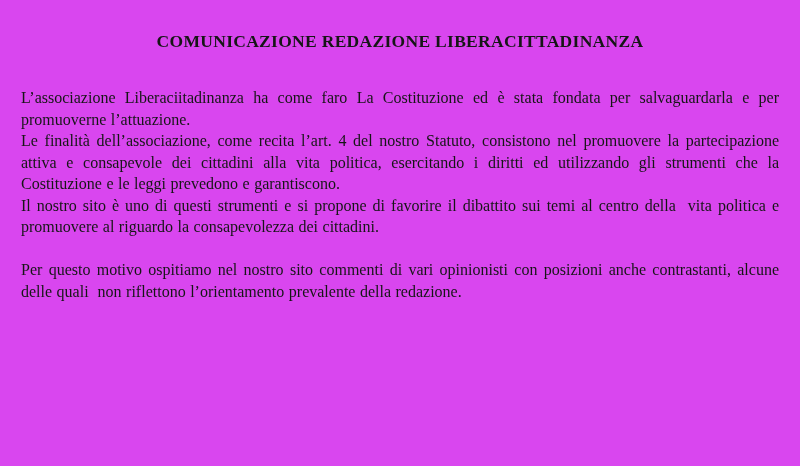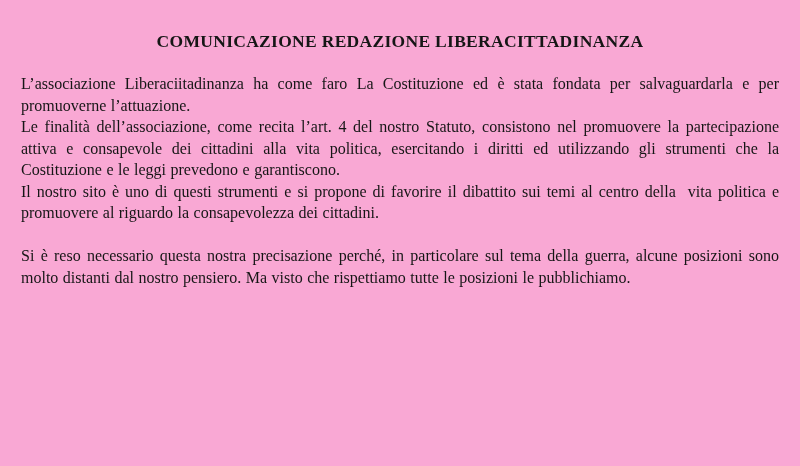--- a/index.html
+++ b/index.html
@@ -5,37 +5,37 @@
   html, body {
     margin: 0;
     padding: 0;
     background: #ffffff;
   }
   .page {
     position: relative;
     width: 800px;
     height: 466px;
     box-sizing: border-box;
-    background: #f9a8d4;
+    background: #d946ef;
     padding: 30px 21px 0 21px;
     overflow: hidden;
     font-family: "Liberation Serif", "DejaVu Serif", serif;
     color: #161616;
   }
   .doc-title {
     margin: 0;
     font-size: 17.5px;
     line-height: 23px;
     font-weight: 700;
     text-align: center;
     letter-spacing: 0.3px;
     white-space: nowrap;
   }
   .content {
-    margin-top: 20px;
+    margin-top: 34px;
   }
   .block p {
     margin: 0;
     font-size: 16px;
     line-height: 21.5px;
     text-align: justify;
     white-space: pre-wrap;
     word-spacing: 0.5px;
   }
   .block + .block {
@@ -50,18 +50,18 @@
 
   <div class="content">
 
     <section class="block">
       <p>L’associazione Liberaciitadinanza ha come faro La Costituzione ed è stata fondata per salvaguardarla e per promuoverne l’attuazione.</p>
       <p>Le finalità dell’associazione, come recita l’art. 4 del nostro Statuto, consistono nel promuovere la partecipazione attiva e consapevole dei cittadini alla vita politica, esercitando i diritti ed utilizzando gli strumenti che la Costituzione e le leggi prevedono e garantiscono.</p>
       <p>Il nostro sito è uno di questi strumenti e si propone di favorire il dibattito sui temi al centro della  vita politica e promuovere al riguardo la consapevolezza dei cittadini.</p>
     </section>
 
     <section class="block">
-      <p>Si è reso necessario questa nostra precisazione perché, in particolare sul tema della guerra, alcune posizioni sono  molto distanti dal nostro pensiero. Ma visto che rispettiamo tutte le posizioni le pubblichiamo.</p>
+      <p>Per questo motivo ospitiamo nel nostro sito commenti di vari opinionisti con posizioni anche contrastanti, alcune delle quali  non riflettono l’orientamento prevalente della redazione.</p>
     </section>
 
 
   </div>
 </div>
 
 </body></html>

